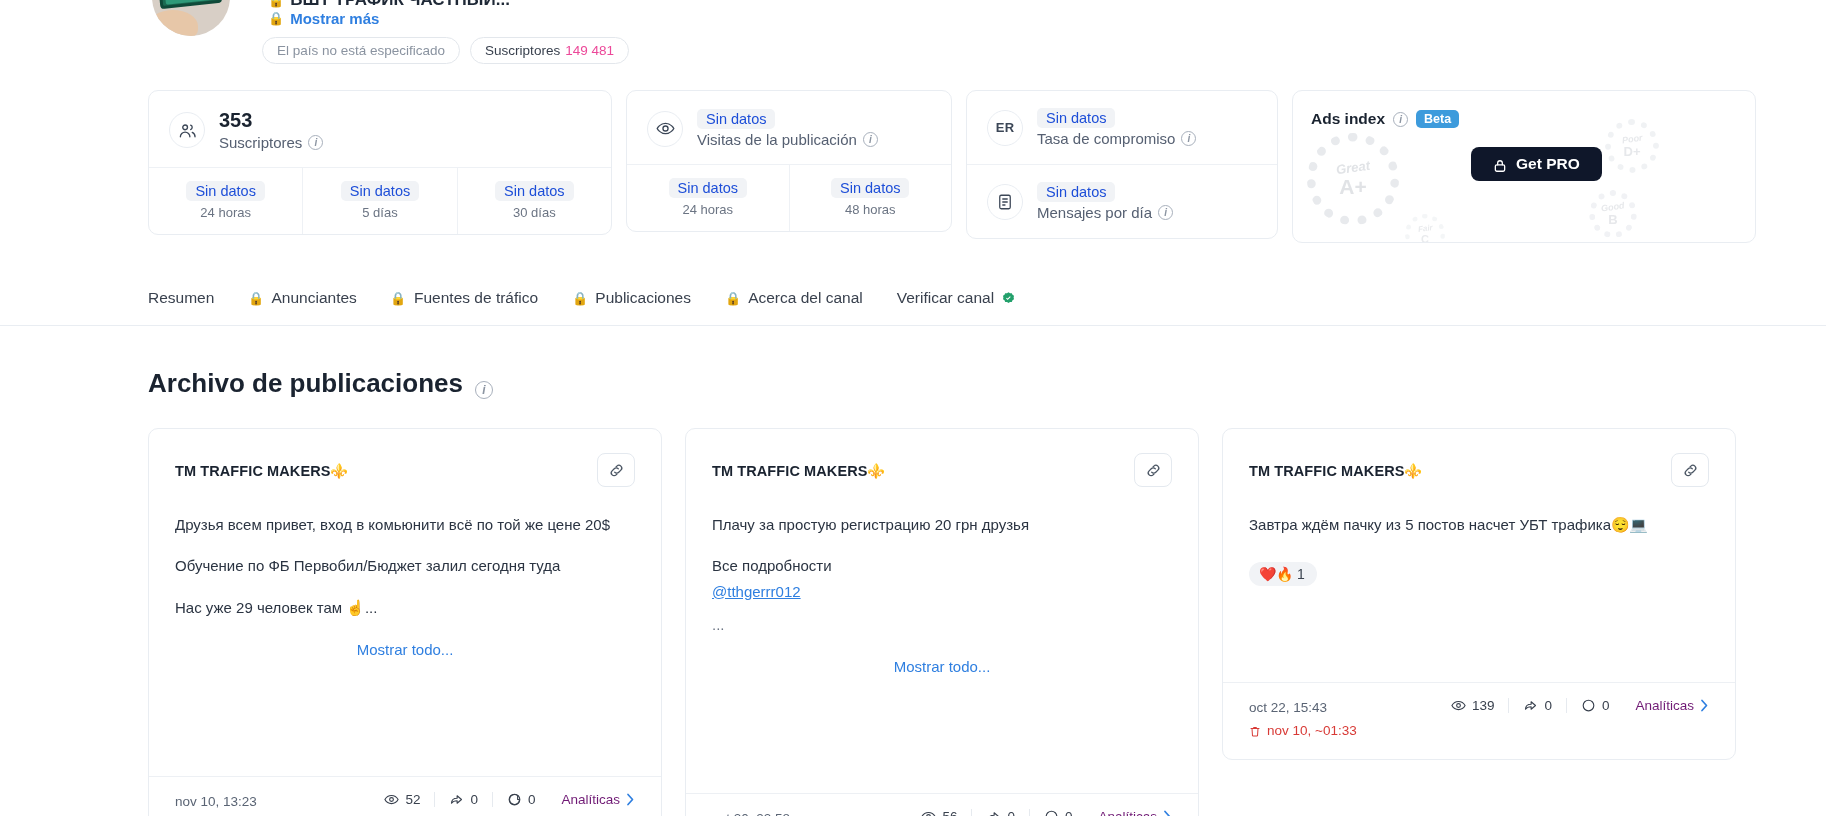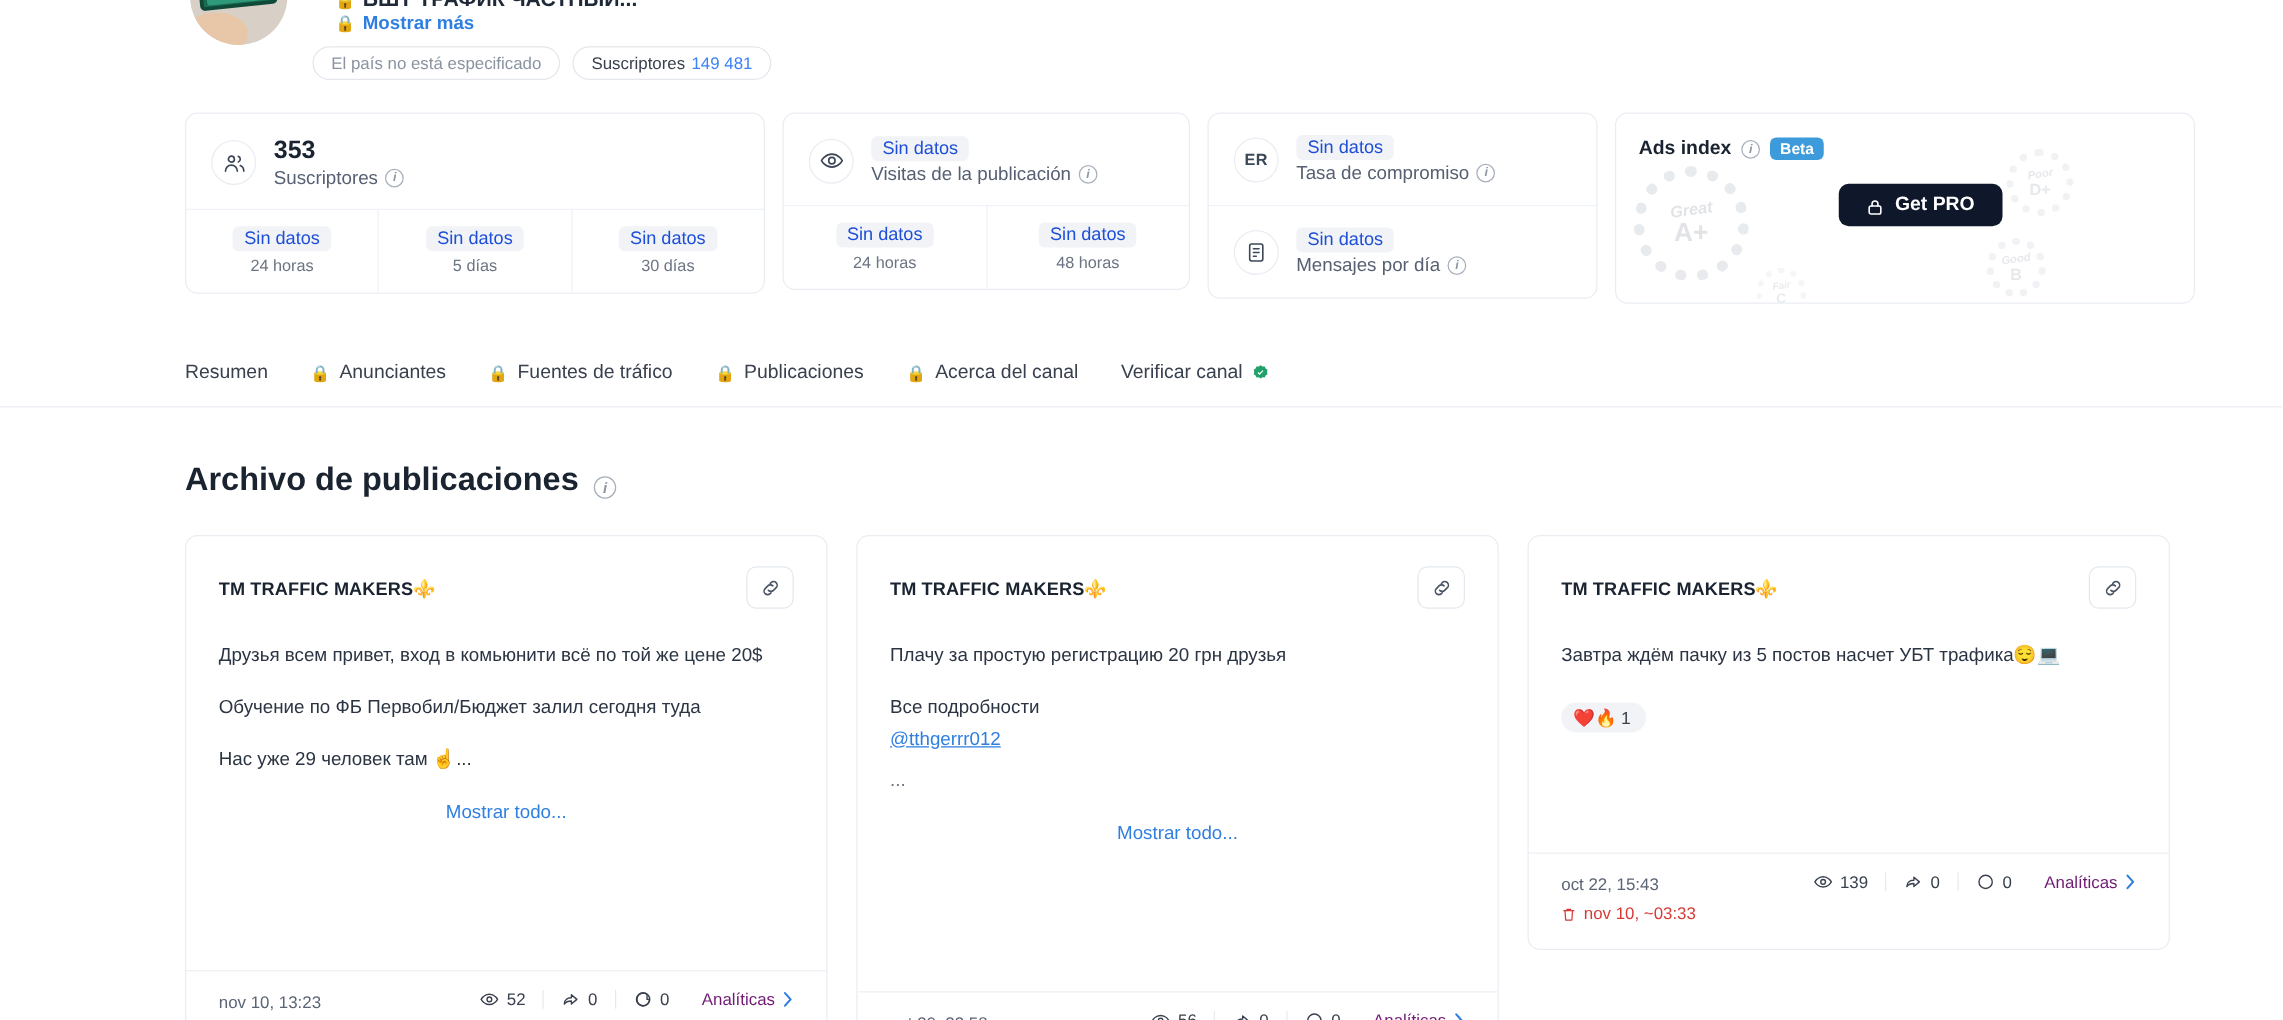--- a/index.html
+++ b/index.html
@@ -37,30 +37,30 @@
     font-size: 17px; font-weight: 700; color: #1f2937;
     display: flex; align-items: center; gap: 6px; white-space: nowrap;
   }
   .lock-sm { color: #2f7fe0; font-size: 13px; }
   .show-more {
     position: absolute; left: 268px; top: 10px;
     font-size: 15px; color: #2f7fe0; font-weight: 600;
     display: flex; align-items: center; gap: 6px; cursor: pointer;
   }
   .tag-row {
-    position: absolute; left: 250px; top: 37px;
+    position: absolute; left: 262px; top: 37px;
     display: flex; gap: 10px; align-items: center;
   }
   .tag {
     border: 1px solid #e3e7ec; border-radius: 999px;
     padding: 5px 14px; font-size: 13.5px; color: #8a93a0;
     background: #fff; white-space: nowrap;
   }
   .tag .tname { color: #39414e; font-weight: 400; }
-  .tag .tval { color: #3b82f6; margin-left: 5px; }
+  .tag .tval { color: #ec4899; margin-left: 5px; }
 
   
   .cards {
     position: absolute; left: 148px; top: 90px;
     display: flex; gap: 14px; align-items: flex-start;
   }
   .card {
     background: #fff; border: 1px solid #e9edf2; border-radius: 10px;
     overflow: hidden;
   }
@@ -548,21 +548,21 @@
         </span>
       </div>
       <div class="sp2"></div>
       <div class="post-foot">
         <div class="post-date">
           <div>oct 22, 15:43</div>
           <div class="del">
             <svg width="12" height="13" viewBox="0 0 24 24" fill="none" stroke="#d83a36" stroke-width="2" stroke-linecap="round" stroke-linejoin="round">
                 <path d="M4 6h16M9 6V4h6v2M6 6l1 15h10l1-15"></path>
               </svg>
-            <span>nov 10, ~03:33</span>
+            <span>nov 10, ~01:33</span>
           </div>
         </div>
         <div class="metrics">
           <div class="metric">
             <svg width="15" height="15" viewBox="0 0 24 24" fill="none" stroke="#39414e" stroke-width="1.8">
                 <path d="M1.5 12S5 5.5 12 5.5 22.5 12 22.5 12 19 18.5 12 18.5 1.5 12 1.5 12z"></path>
                 <circle cx="12" cy="12" r="3"></circle>
               </svg>
             <span>139</span>
           </div>

